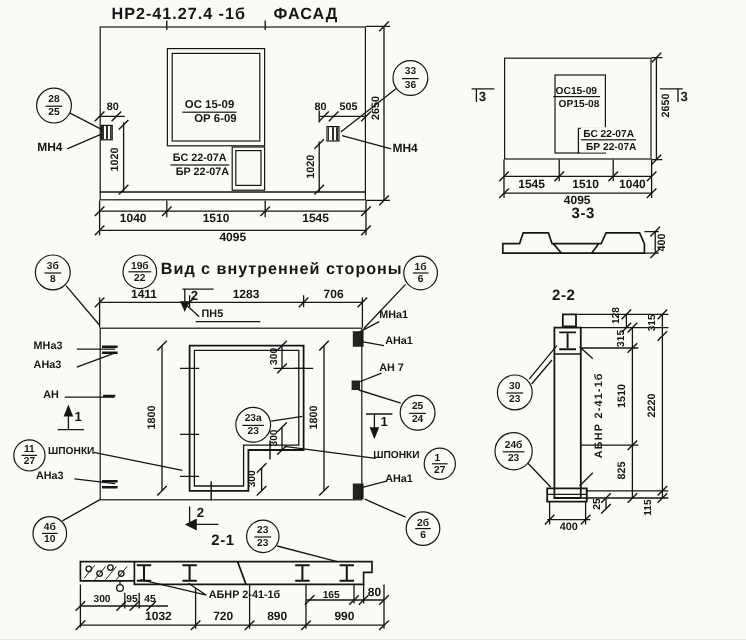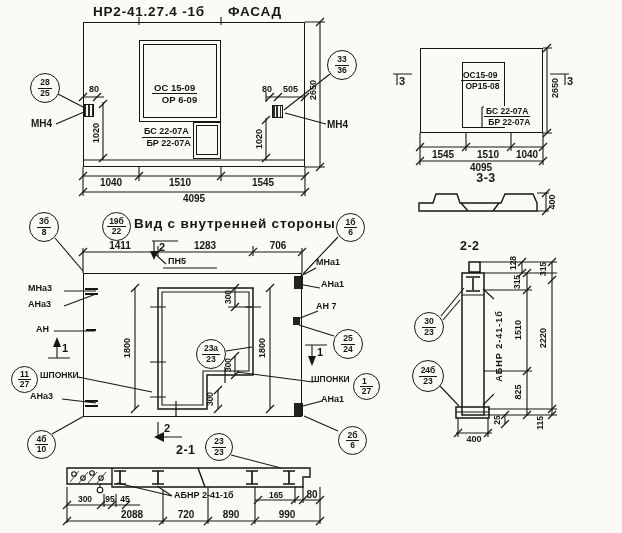--- a/index.html
+++ b/index.html
@@ -246,21 +246,21 @@
 
   <div class="lbl lg" style="left:176px;top:444px">2-1</div>
   <div class="balloon" style="left:205px;top:433px;width:28px;height:28px">
     <span class="bt">23</span>
     <span class="bb">23</span>
   </div>
   <div class="lbl sm" style="left:174px;top:491px">АБНР 2-41-1б</div>
   <div class="lbl xs ctr" style="left:85px;top:495px">300</div>
   <div class="lbl xs ctr" style="left:110px;top:495px">95</div>
   <div class="lbl xs ctr" style="left:125px;top:495px">45</div>
-  <div class="lbl ctr" style="left:132px;top:510px">2088</div>
+  <div class="lbl ctr" style="left:132px;top:510px">1032</div>
   <div class="lbl ctr" style="left:186px;top:510px">720</div>
   <div class="lbl ctr" style="left:231px;top:510px">890</div>
   <div class="lbl ctr" style="left:287px;top:510px">990</div>
   <div class="lbl xs ctr" style="left:276px;top:491px">165</div>
   <div class="lbl ctr" style="left:312px;top:490px">80</div>
 
   <div class="lbl lg" style="left:460px;top:240px">2-2</div>
   <div class="lbl sm rot" style="left:499px;top:346px;letter-spacing:1px">АБНР 2-41-1б</div>
   <div class="balloon" style="left:414px;top:312px;width:30px;height:30px">
     <span class="bt">30</span>

